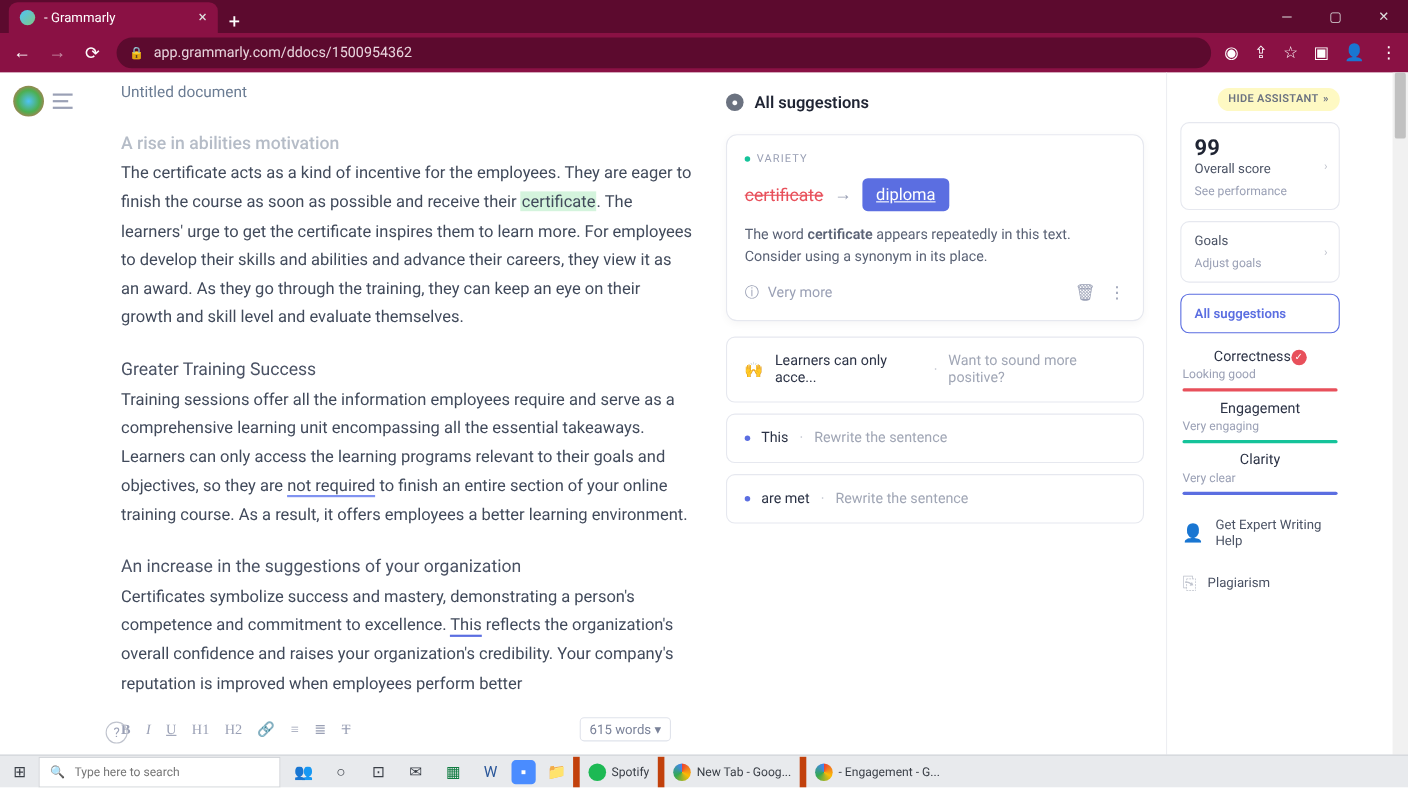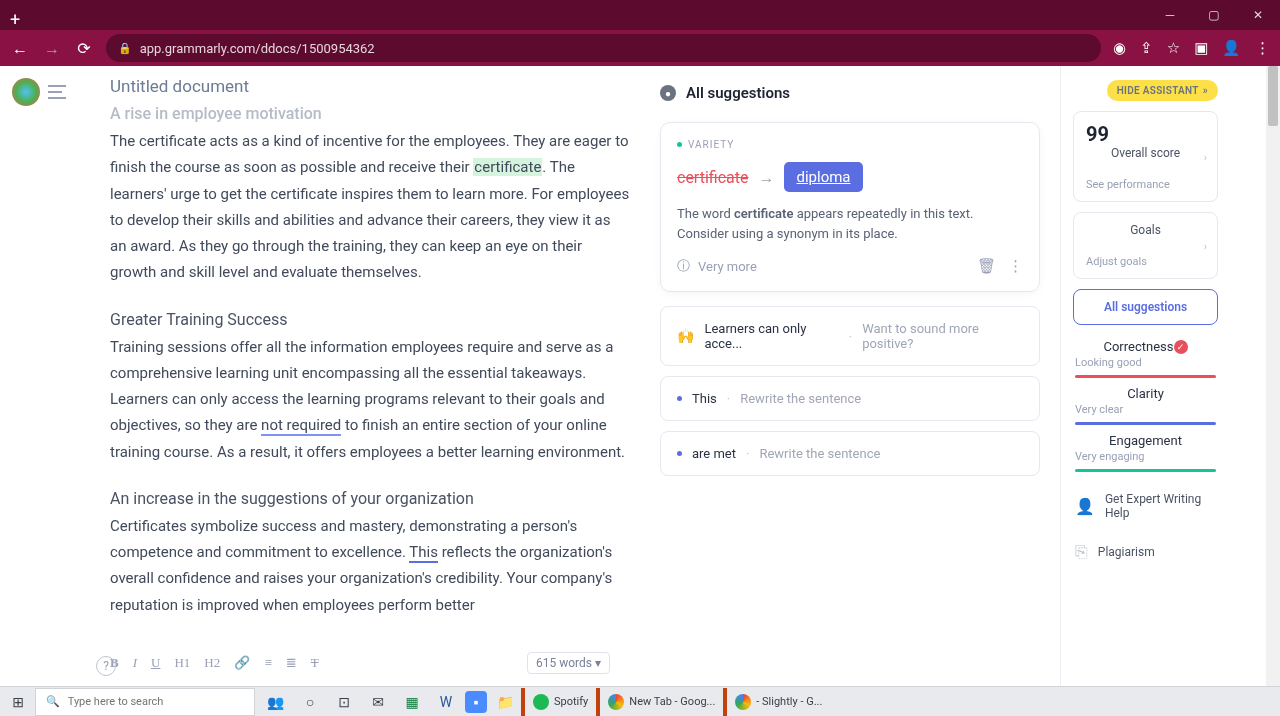--- a/index.html
+++ b/index.html
@@ -21,21 +21,21 @@
 .addr-icons span { cursor: pointer; }
 
 .app { position: absolute; top: 66px; left: 0; right: 0; bottom: 30px; background: #fff; display: flex; }
 
 .leftbar { width: 80px; padding: 12px 0 0 12px; display: flex; gap: 8px; align-items: flex-start; }
 .logo { width: 28px; height: 28px; border-radius: 50%; background: radial-gradient(circle,#4fc3f7,#4caf50,#ff5252); }
 .menu { width: 18px; height: 14px; border-top: 2px solid #9aa0b5; border-bottom: 2px solid #9aa0b5; position: relative; margin-top: 7px; cursor: pointer;}
 .menu::after { content:''; position:absolute; top:4px; left:0; right:4px; height:2px; background:#9aa0b5;}
 
 .editor { width: 550px; padding: 10px 0 0 30px; position: relative; }
-.doctitle { color: #6b7c93; font-size: 17px; margin-bottom: 4px; cursor: text; }
+.doctitle { color: #6b7c93; font-size: 14px; margin-bottom: 24px; cursor: text; }
 .content { color: #414a5b; font-size: 15px; line-height: 1.75; height: 550px; overflow: hidden; }
 .content .cut { color: #b5bcc7; font-size: 16px; font-weight: 500; }
 .content .hl-green { background: #d4f4dd; padding: 0 1px; }
 .content .hl-under { border-bottom: 2px solid #8093f1; }
 .content .hl-blue { border-bottom: 2px solid #5b6ee1; }
 .content .heading { font-size: 16px; color: #4a5264; margin-top: 20px; display: block; }
 .content p { margin-bottom: 4px; }
 
 .format-toolbar { position: absolute; bottom: 8px; left: 30px; right: 20px; height: 30px; display: flex; align-items: center; gap: 14px; color: #9aa0b5; font-size: 13px; }
 .format-toolbar .btn { cursor: pointer; font-family: Georgia, serif; }
@@ -63,57 +63,62 @@
 .card .foot .actions span { cursor:pointer;}
 
 .mini { border: 1px solid #e6e8ef; border-radius: 8px; padding: 14px 16px; display: flex; align-items: center; gap: 10px; font-size: 13px; margin-bottom: 10px; cursor: pointer;}
 .mini .emoji { font-size: 14px; }
 .mini .dot2 { width:5px; height:5px; border-radius:50%; background:#5b6ee1;}
 .mini .text1 { color: #2b3245; }
 .mini .sep { color: #c0c4ce; }
 .mini .text2 { color: #a0a6b5; }
 
 .rpanel { width: 170px; border-left: 1px solid #edeef2; padding: 14px 12px; font-size: 12px; color: #6b7280; display:flex; flex-direction:column; gap:10px;}
-.hide-btn { background: #fde047; border-radius: 14px; padding: 5px 10px; font-size: 10px; font-weight: 600; color: #6b7280; letter-spacing: 0.3px; cursor:pointer; align-self:flex-end; display:flex; align-items:center; gap:4px;}
+.hide-btn { background: #fef9c3; border-radius: 14px; padding: 5px 10px; font-size: 10px; font-weight: 600; color: #6b7280; letter-spacing: 0.3px; cursor:pointer; align-self:flex-end; display:flex; align-items:center; gap:4px;}
 .rcard { border: 1px solid #e6e8ef; border-radius: 8px; padding: 10px 12px; cursor:pointer; position: relative;}
 .rcard .big { font-size: 20px; font-weight: 700; color: #1f2433; }
-.rcard .lbl { font-size: 12px; color: #4a5264; text-align: center; }
-.rcard .sub { font-size: 11px; color: #9aa0b5; margin-top: 18px;}
+.rcard .lbl { font-size: 12px; color: #4a5264; }
+.rcard .sub { font-size: 11px; color: #9aa0b5; margin-top: 7px;}
 .rcard .chev { position: absolute; right: 10px; top: 50%; transform: translateY(-50%); color: #c0c4ce; font-size: 11px;}
 .rcard.active { border-color: #5b6ee1; }
 .rcard.active .lbl { color: #5b6ee1; font-weight: 600; }
 .metric { padding: 4px 2px; }
 .metric .name { font-size: 13px; color: #2b3245; display:flex; align-items:center; justify-content:center;}
 .metric .val { font-size: 11px; color: #9aa0b5; margin-top: 2px;}
 .metric .bar { height: 3px; border-radius: 2px; margin-top: 6px;}
 .check { width:14px; height:14px; border-radius:50%; background:#e8505b; color:#fff; font-size:9px; display:inline-flex;align-items:center;justify-content:center;}
 .extra { display:flex; align-items:center; gap:10px; padding:6px 2px; cursor:pointer; color:#4a5264; font-size:12px;}
 .extra .ico { color:#c0c4ce; font-size:16px;}
 
 .helpbtn { position:absolute; bottom:10px; left:16px; width:20px; height:20px; border:1.5px solid #c0c4ce; border-radius:50%; color:#9aa0b5; font-size:12px; display:flex; align-items:center; justify-content:center; cursor:pointer;}
 
 .taskbar { position: absolute; bottom: 0; left: 0; right: 0; height: 30px; background: #e8eaed; border-top: 1px solid #d0d3d8; display: flex; align-items: center; font-size: 11px; color: #3a3f47; }
 .taskbar .win { width: 36px; text-align: center; font-size: 14px; cursor:pointer;}
 .taskbar .search { display: flex; align-items: center; gap: 8px; background: #fff; height: 28px; padding: 0 10px; width: 220px; border:1px solid #d0d3d8; margin-left:-1px;}
 .taskbar .search input { border:none; outline:none; font-size:11px; flex:1; background:transparent;}
 .taskbar .tray { display:flex; gap:4px; margin-left:6px;}
 .taskbar .tray .ti { width:30px; height:28px; display:flex; align-items:center; justify-content:center; cursor:pointer; font-size:14px;}
-.taskbar .tapp { display:flex; align-items:center; gap:5px; padding:0 8px; height:28px; cursor:pointer; border-left:4px solid #c2410c;}
+.taskbar .tapp { display:flex; align-items:center; gap:5px; padding:0 8px; height:28px; cursor:pointer; border-left:6px solid #c2410c;}
 .taskbar .tapp .ico { width:16px; height:16px; border-radius:50%;}
 .taskbar .right { margin-left:auto; display:flex; align-items:center; gap:8px; padding-right:6px;}
 .taskbar .right .sys { display:flex; gap:6px; font-size:11px;}
 .taskbar .time { text-align:right; line-height:1.1; font-size:10px;}
 
 .scrollbar { position:absolute; right:0; top:66px; bottom:30px; width:14px; background:#f1f1f1;}
 .scrollbar .thumb { position:absolute; top:0; left:2px; right:2px; height:60px; background:#c1c1c1; border-radius:2px; cursor:pointer;}
 </style>
 </head>
 <body>
 
 <div class="titlebar">
+  <div class="tab">
+    <div class="fav"></div>
+    <span>- Grammarly</span>
+    <span class="close">×</span>
+  </div>
   <span class="newtab">+</span>
   <div class="winctrl">
     <div>─</div>
     <div>▢</div>
     <div>✕</div>
   </div>
 </div>
 
 <div class="addrbar">
   <span class="navbtn">←</span>
@@ -135,21 +140,21 @@
 
 <div class="app">
   <div class="leftbar">
     <div class="logo"></div>
     <div class="menu"></div>
   </div>
 
   <div class="editor">
     <div class="doctitle">Untitled document</div>
     <div class="content">
-      <span class="cut">A rise in employee motivation</span>
+      <span class="cut">A rise in abilities motivation</span>
       <p><span>The certificate acts as a kind of incentive for the employees. They are eager to finish the course as soon as possible and receive their </span><span class="hl-green">certificate</span><span>. The learners' urge to get the certificate inspires them to learn more. For employees to develop their skills and abilities and advance their careers, they view it as an award. As they go through the training, they can keep an eye on their growth and skill level and evaluate themselves.</span></p>
       <span class="heading">Greater Training Success</span>
       <p><span>Training sessions offer all the information employees require and serve as a comprehensive learning unit encompassing all the essential takeaways. Learners can only access the learning programs relevant to their goals and objectives, so they are </span><span class="hl-under">not required</span><span> to finish an entire section of your online training course. As a result, it offers employees a better learning environment.</span></p>
       <span class="heading">An increase in the suggestions of your organization</span>
       <p><span>Certificates symbolize success and mastery, demonstrating a person's competence and commitment to excellence. </span><span class="hl-blue">This</span><span> reflects the organization's overall confidence and raises your organization's credibility. Your company's reputation is improved when employees perform better</span></p>
     </div>
     <div class="format-toolbar">
       <span class="btn bold">B</span>
       <span class="btn ital">I</span>
       <span class="btn und">U</span>
@@ -231,31 +236,31 @@
         <div class="metric">
           <div class="name">
             <span>Correctness</span>
             <span class="check">✓</span>
           </div>
           <div class="val">Looking good</div>
           <div class="bar" style="background:#e8505b"></div>
         </div>
         <div class="metric">
           <div class="name">
+            <span>Engagement</span>
+          </div>
+          <div class="val">Very engaging</div>
+          <div class="bar" style="background:#15c39a"></div>
+        </div>
+        <div class="metric">
+          <div class="name">
             <span>Clarity</span>
           </div>
           <div class="val">Very clear</div>
           <div class="bar" style="background:#5b6ee1"></div>
-        </div>
-        <div class="metric">
-          <div class="name">
-            <span>Engagement</span>
-          </div>
-          <div class="val">Very engaging</div>
-          <div class="bar" style="background:#15c39a"></div>
         </div>
       </div>
     <div class="extra">
         <span class="ico">👤</span>
         <span>Get Expert Writing Help</span>
       </div>
     <div class="extra">
         <span class="ico">⎘</span>
         <span>Plagiarism</span>
       </div>
@@ -285,15 +290,15 @@
   <div class="tapp">
       <span class="ico" style="background:#1db954"></span>
       <span>Spotify</span>
     </div>
   <div class="tapp">
       <span class="ico" style="background:conic-gradient(#ea4335,#fbbc05,#34a853,#4285f4)"></span>
       <span>New Tab - Goog...</span>
     </div>
   <div class="tapp">
       <span class="ico" style="background:conic-gradient(#ea4335,#fbbc05,#34a853,#4285f4)"></span>
-      <span>- Slightly - G...</span>
+      <span>- Engagement - G...</span>
     </div>
 </div>
 
 </body></html>

